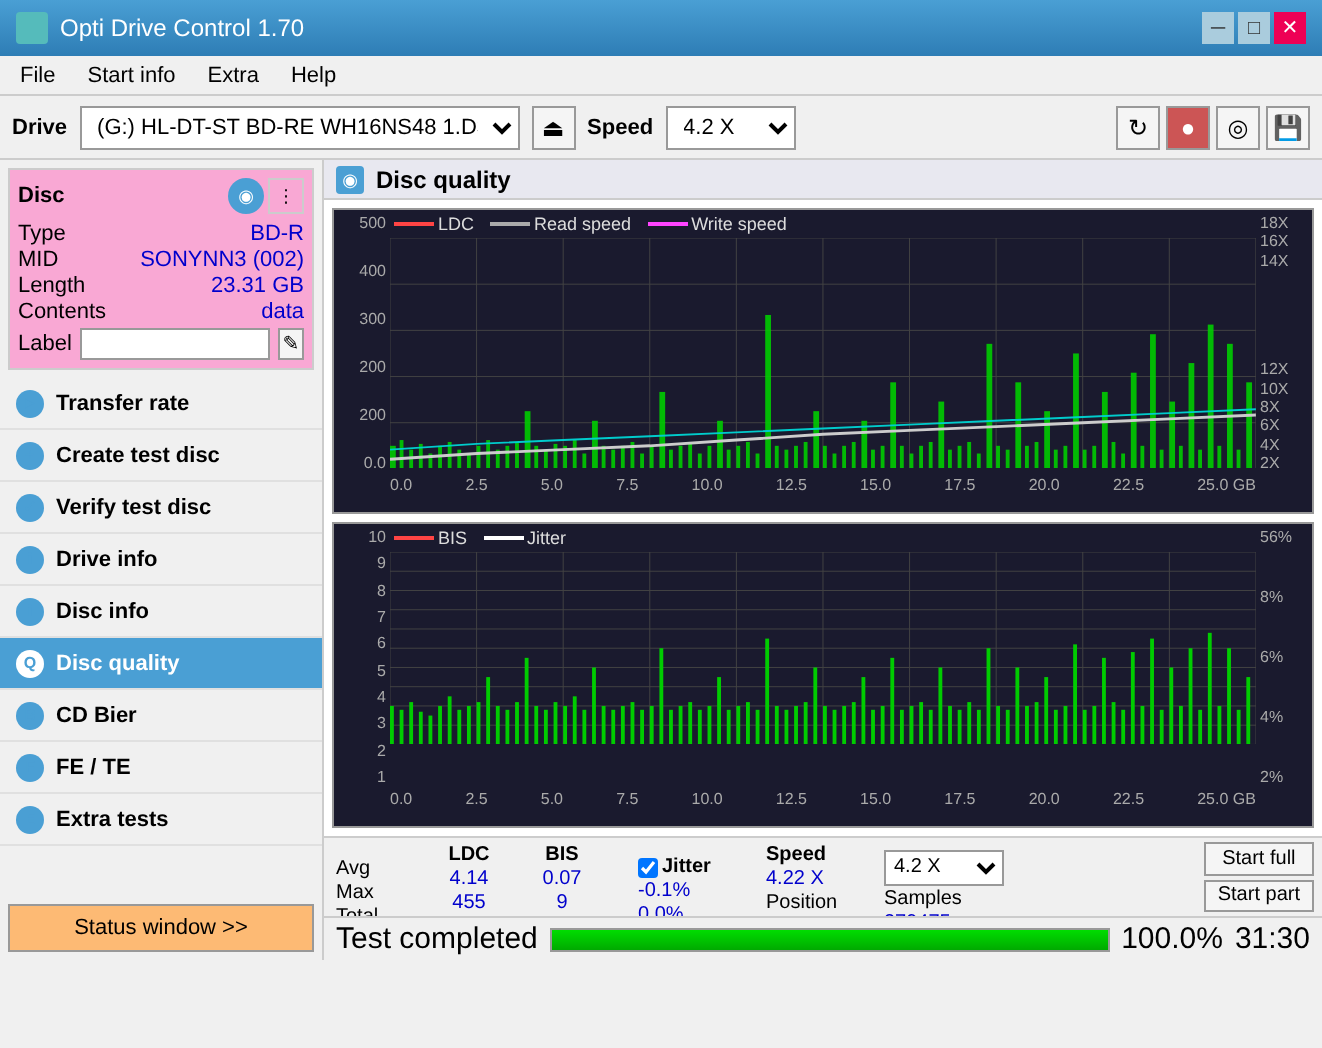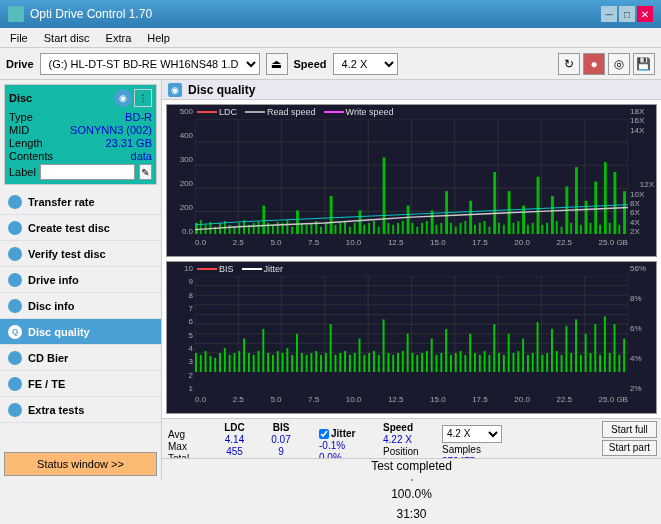--- a/index.html
+++ b/index.html
@@ -27,21 +27,21 @@
     .drive-icons { display: flex; gap: 3px; margin-left: auto; }
     .drive-icon-btn { width: 22px; height: 22px; border: 1px solid #999; background: #f5f5f5; cursor: pointer; display: flex; align-items: center; justify-content: center; font-size: 12px; }
     
     
     .main { display: flex; height: calc(524px - 28px - 20px - 32px - 22px - 22px); }
     
     
     .sidebar { width: 162px; background: #f0f0f0; border-right: 1px solid #ccc; display: flex; flex-direction: column; }
     
     
-    .disc-panel { border: 1px solid #ccc; margin: 4px; background: #14b8a6; padding: 4px; }
+    .disc-panel { border: 1px solid #ccc; margin: 4px; background: #f9a8d4; padding: 4px; }
     .disc-panel-header { display: flex; align-items: center; justify-content: space-between; margin-bottom: 4px; }
     .disc-panel-title { font-size: 11px; font-weight: bold; }
     .disc-row { display: flex; justify-content: space-between; margin-bottom: 1px; font-size: 11px; }
     .disc-key { color: #000; }
     .disc-val { color: #0000cc; font-weight: normal; }
     .label-row { display: flex; align-items: center; gap: 4px; margin-top: 2px; }
     .label-input { height: 16px; border: 1px solid #999; width: 95px; font-size: 10px; }
     .label-btn { width: 16px; height: 16px; border: 1px solid #999; background: #f5f5f5; cursor: pointer; font-size: 10px; display: flex; align-items: center; justify-content: center; }
     
     
@@ -87,21 +87,21 @@
     
     
     .grid-line { stroke: #444; stroke-width: 0.5; }
     
     
     .info-bar { height: 40px; background: #f0f0f0; border-top: 1px solid #ccc; display: flex; }
     .right-btns { display: flex; flex-direction: column; gap: 2px; padding: 2px 4px; }
     .action-btn { height: 17px; border: 1px solid #999; background: #f5f5f5; cursor: pointer; font-size: 10px; padding: 0 6px; white-space: nowrap; }
     
     
-    .progress-bar-container { height: 22px; background: #f0f0f0; border-top: 1px solid #ccc; display: flex; align-items: center; padding: 0 6px; gap: 6px; font-size: 12px; flex-direction: column; }
+    .progress-bar-container { height: 22px; background: #f0f0f0; border-top: 1px solid #ccc; display: flex; align-items: center; padding: 0 6px; gap: 6px; font-size: 15px; }
     .progress-track { flex: 1; height: 12px; border: 1px solid #999; background: white; position: relative; }
     .progress-fill { position: absolute; left: 0; top: 0; bottom: 0; background: linear-gradient(to bottom, #00dd00, #00aa00); }
     
     
     .speed-select-sm { height: 18px; border: 1px solid #999; background: white; font-size: 10px; width: 60px; }
   </style>
 </head>
 <body>
 
 <div class="titlebar">
@@ -111,21 +111,21 @@
   </div>
   <div class="titlebar-controls">
     <button class="titlebar-btn">─</button>
     <button class="titlebar-btn">□</button>
     <button class="titlebar-btn close">✕</button>
   </div>
 </div>
 
 <div class="menubar">
   <span class="menu-item">File</span>
-  <span class="menu-item">Start disc</span>
+  <span class="menu-item">Start info</span>
   <span class="menu-item">Extra</span>
   <span class="menu-item">Help</span>
 </div>
 
 <div class="drivebar">
   <span class="drive-label">Drive</span>
   <select class="drive-select">
     <option>(G:)  HL-DT-ST BD-RE  WH16NS48 1.D3</option>
   </select>
   <button class="eject-btn">⏏</button>
@@ -268,21 +268,21 @@
           <span class="y-label">300</span>
           <span class="y-label">200</span>
           <span class="y-label">200</span>
           <span class="y-label">0.0</span>
         </div>
 
         <div class="y-axis-right">
           <span class="y-label" style="color:#aaa;font-size:8px;text-align:left;padding-left:2px;">18X</span>
           <span class="y-label" style="color:#aaa;font-size:8px;text-align:left;padding-left:2px;">16X</span>
           <span class="y-label" style="color:#aaa;font-size:8px;text-align:left;padding-left:2px;">14X</span>
-          <span class="y-label" style="color:#aaa;font-size:8px;text-align:right;padding-left:2px;margin-top:45px;">12X</span>
+          <span class="y-label" style="color:#aaa;font-size:8px;text-align:left;padding-left:2px;margin-top:45px;">12X</span>
           <span class="y-label" style="color:#aaa;font-size:8px;text-align:left;padding-left:2px;">10X</span>
           <span class="y-label" style="color:#aaa;font-size:8px;text-align:left;padding-left:2px;">8X</span>
           <span class="y-label" style="color:#aaa;font-size:8px;text-align:left;padding-left:2px;">6X</span>
           <span class="y-label" style="color:#aaa;font-size:8px;text-align:left;padding-left:2px;">4X</span>
           <span class="y-label" style="color:#aaa;font-size:8px;text-align:left;padding-left:2px;">2X</span>
         </div>
 
         <div class="x-axis">
           <span class="x-label">0.0</span>
           <span class="x-label">2.5</span>

